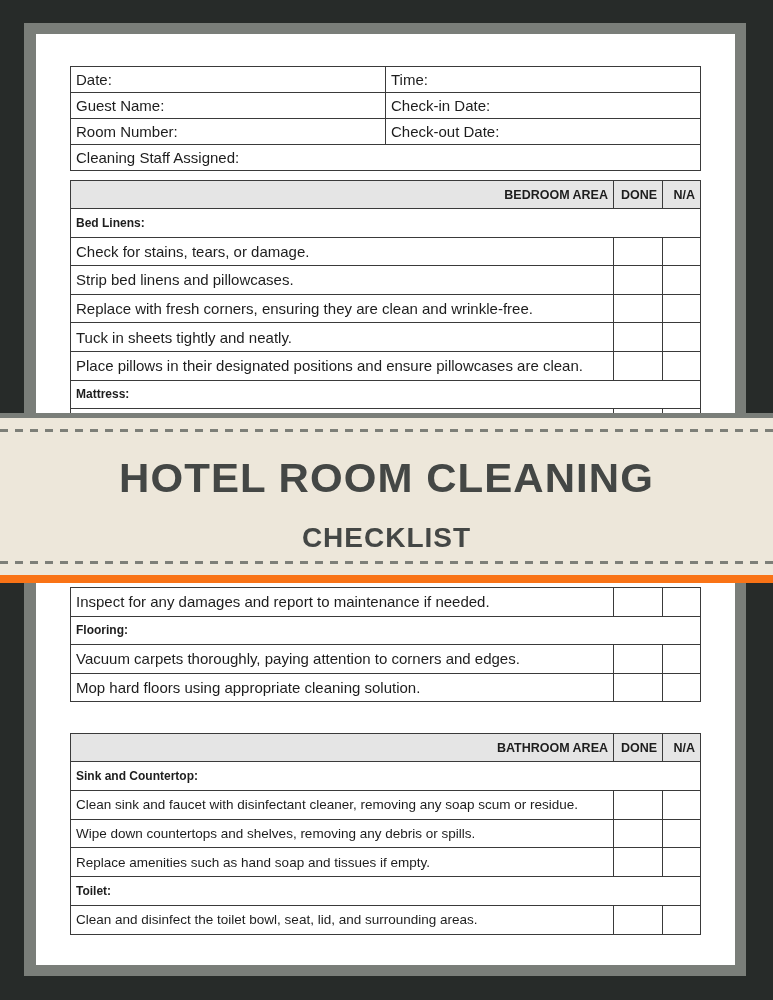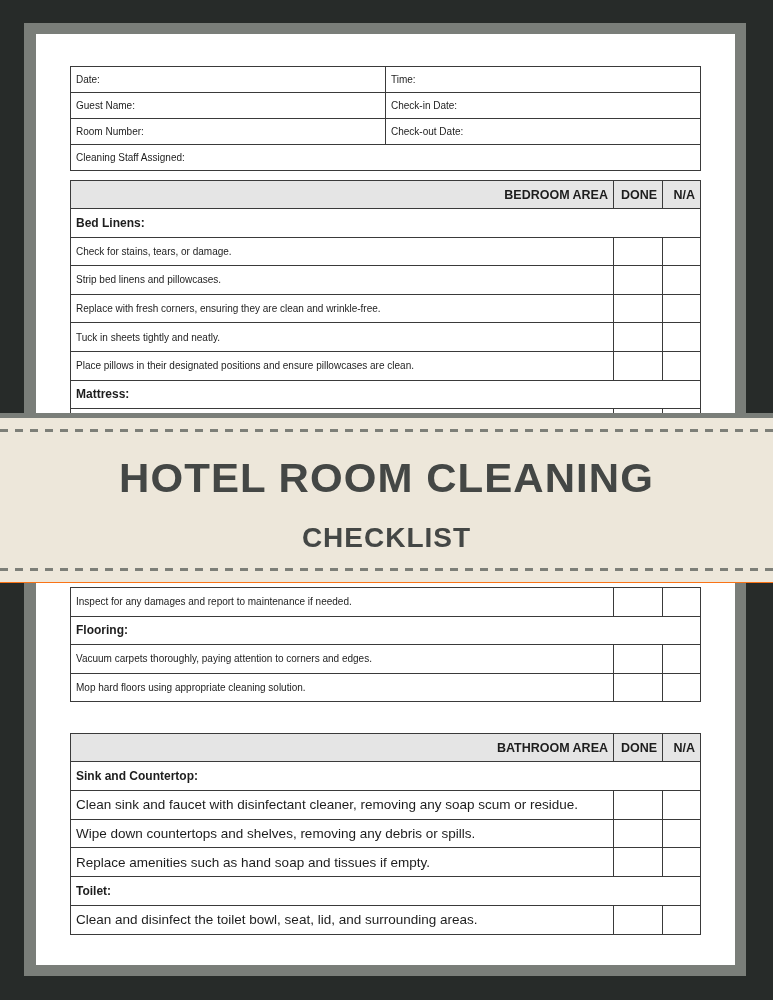--- a/index.html
+++ b/index.html
@@ -11,39 +11,39 @@
   }
   .frame {
     position:absolute; left:24px; top:23px; width:722px; height:953px;
     background:#7a7e79;
   }
   .page {
     position:absolute; left:36px; top:34px; width:699px; height:931px;
     background:#ffffff;
   }
   table { border-collapse:collapse; position:absolute; left:70px; width:630px; table-layout:fixed; }
-  td, th { border:1.5px solid #3a3a3a; padding:0 5px; font-size:10px; text-align:left; white-space:nowrap; overflow:hidden; }
+  td, th { border:1.5px solid #3a3a3a; padding:0 5px; font-size:15px; text-align:left; white-space:nowrap; overflow:hidden; }
   .info { top:66px; }
   .info td { height:25px; }
   .check td { height:27.6px; }
   .check .hdr td { background:#e5e5e5; font-weight:bold; font-size:12.5px; text-align:right; height:27px; }
   .check .sub td { font-weight:bold; font-size:12px; }
   .check .col-task { width:532px; }
   .t1 { top:180px; }
   .t2 { top:587px; }
   .t3 { top:733px; }
   .t3 td { height:27.8px; font-size:13.5px; }
   .t3 .sub td { font-size:12px; }
   .t3 .hdr td { font-size:12.5px; height:27px; }
 
   .banner {
     position:absolute; left:0; top:413px; width:773px; height:170px;
     background:#ede7da;
     border-top:5px solid #7a7e79;
-    border-bottom:1px solid #f97316;
+    border-bottom:8px solid #f97316;
     box-sizing:border-box;
   }
   .dash {
     position:absolute; left:0; width:773px; height:3px;
     background:repeating-linear-gradient(90deg,#7d7f78 0 8px,transparent 8px 15px);
   }
   .dash.top { top:11px; }
   .dash.bot { bottom:11px; }
   .title {
     position:absolute; left:0; width:773px; text-align:center;

